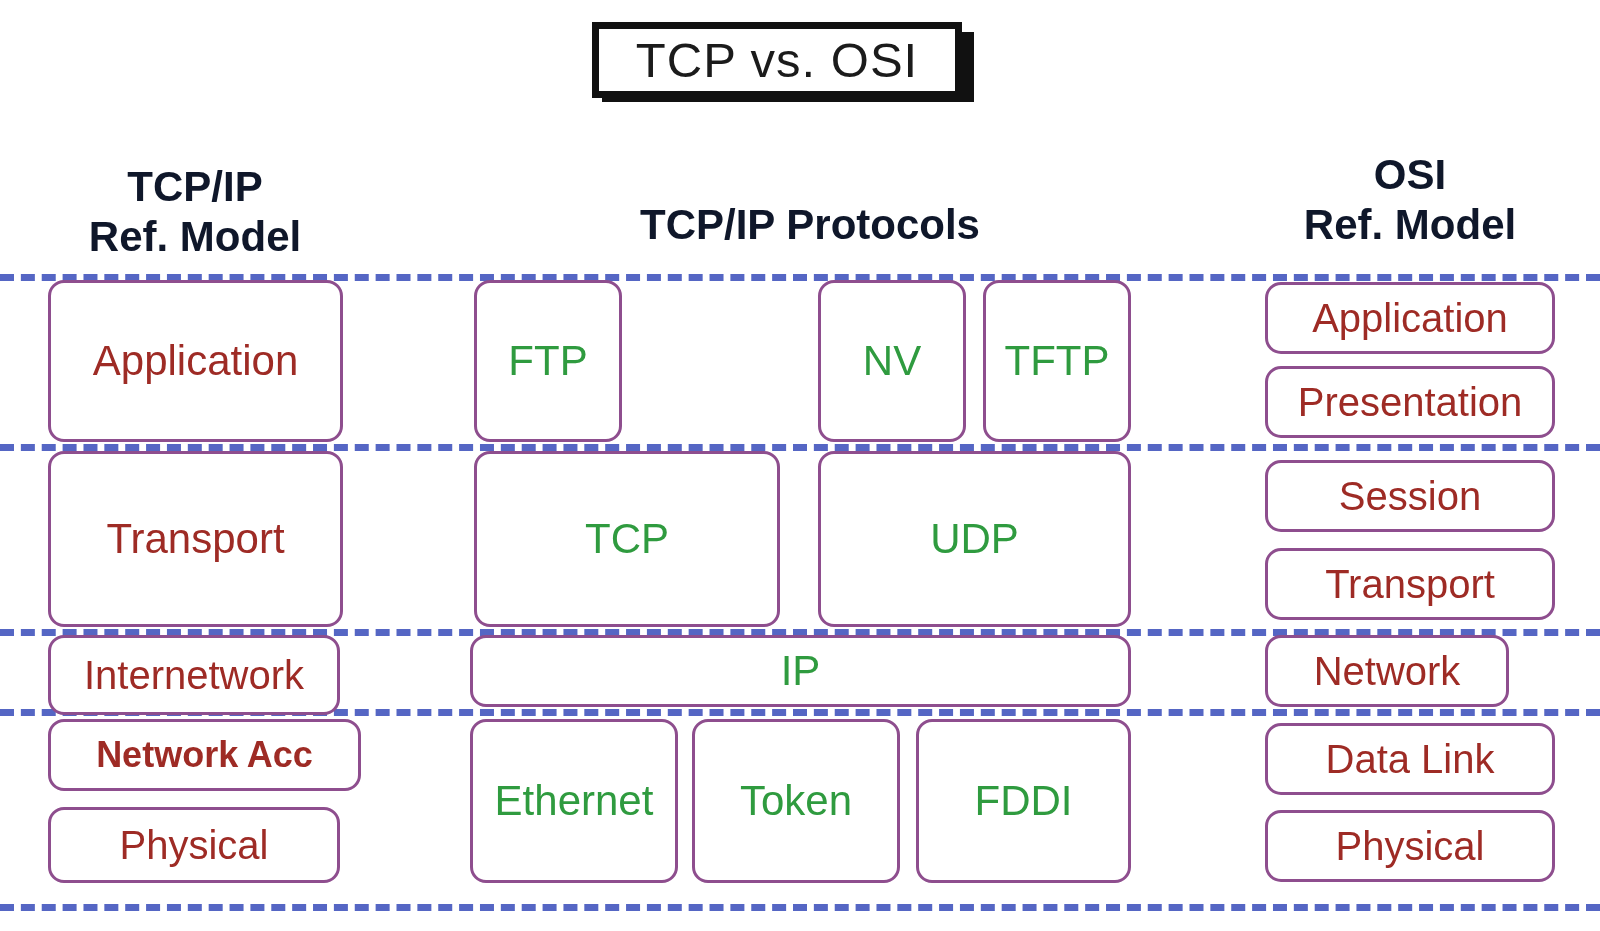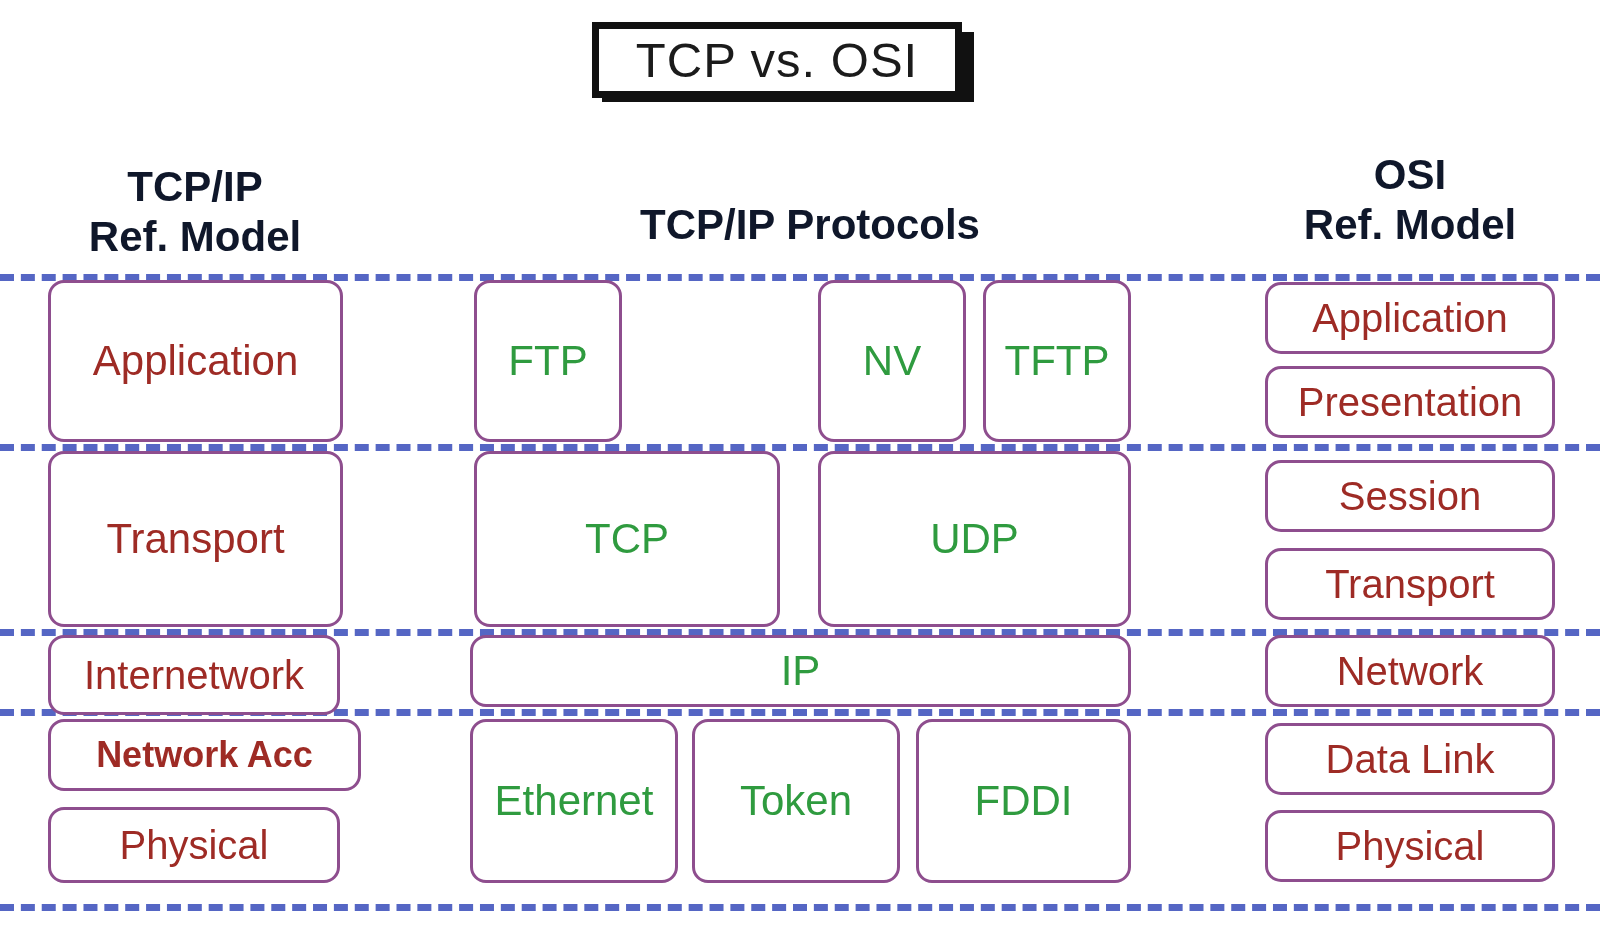--- a/index.html
+++ b/index.html
@@ -116,21 +116,21 @@
   </div>
   <div class="bx red f40" style="left:1265px;top:356px;width:290px;height:72px">
     <span>Presentation</span>
   </div>
   <div class="bx red f40" style="left:1265px;top:450px;width:290px;height:72px">
     <span>Session</span>
   </div>
   <div class="bx red f40" style="left:1265px;top:538px;width:290px;height:72px">
     <span>Transport</span>
   </div>
-  <div class="bx red f40" style="left:1265px;top:625px;width:290px;height:72px">
+  <div class="bx red f40" style="left:1265px;top:625px;width:244px;height:72px">
     <span>Network</span>
   </div>
   <div class="bx red f40" style="left:1265px;top:713px;width:290px;height:72px">
     <span>Data Link</span>
   </div>
   <div class="bx red f40" style="left:1265px;top:800px;width:290px;height:72px">
     <span>Physical</span>
   </div>
 
 </div>

